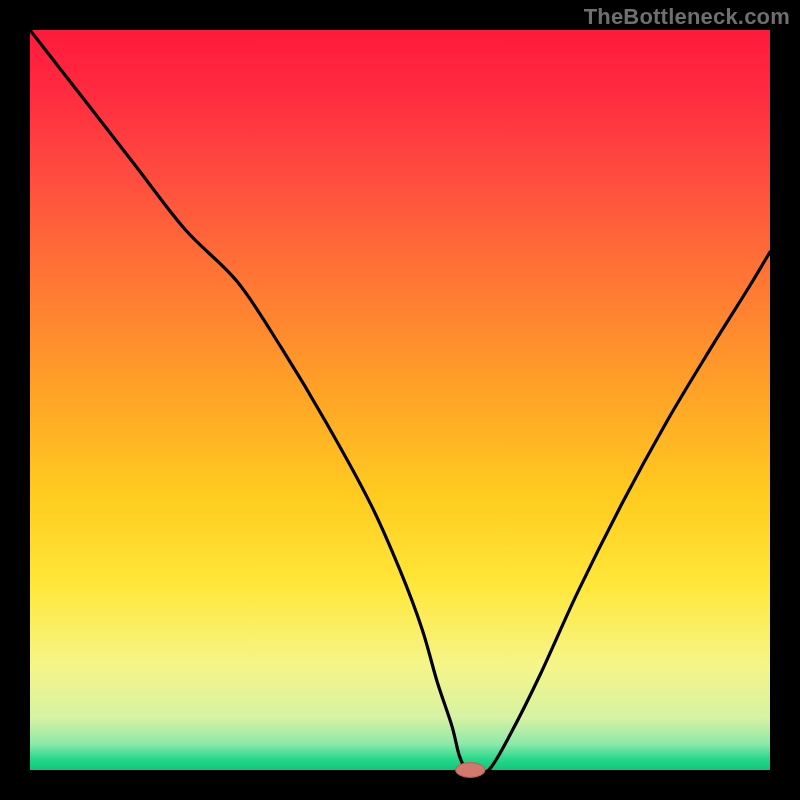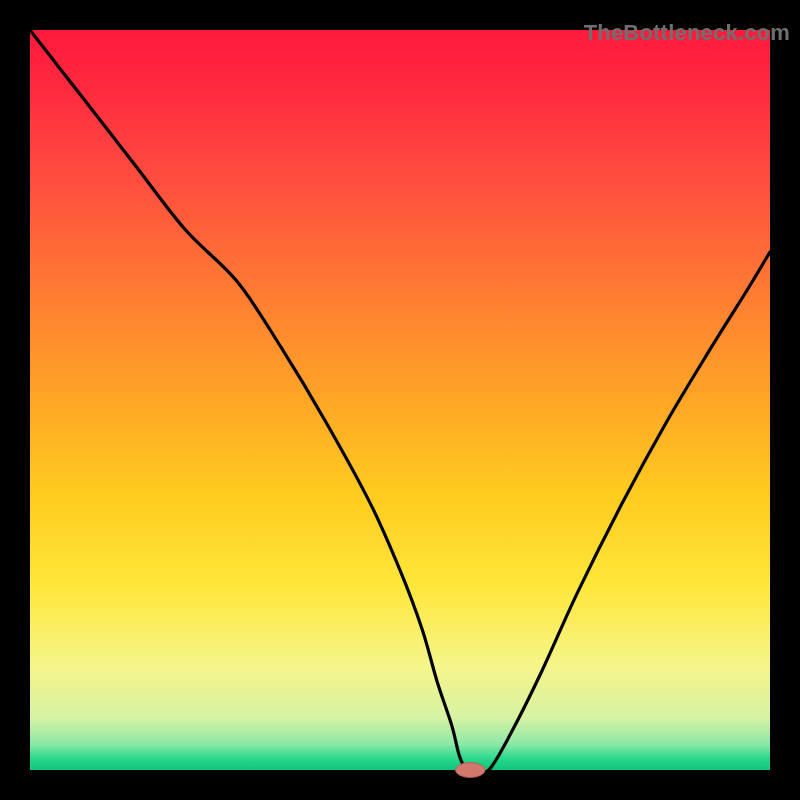--- a/index.html
+++ b/index.html
@@ -16,21 +16,21 @@
     height: 800px;
   }
   svg {
     display: block;
     position: absolute;
     top: 0;
     left: 0;
   }
   .watermark {
     position: absolute;
-    top: 20px;
+    top: 4px;
     right: 10px;
     font-family: Arial, Helvetica, sans-serif;
     font-size: 22px;
     font-weight: 600;
     color: #6f6f6f;
     letter-spacing: 0.2px;
   }
 </style>
 </head>
 <body>

